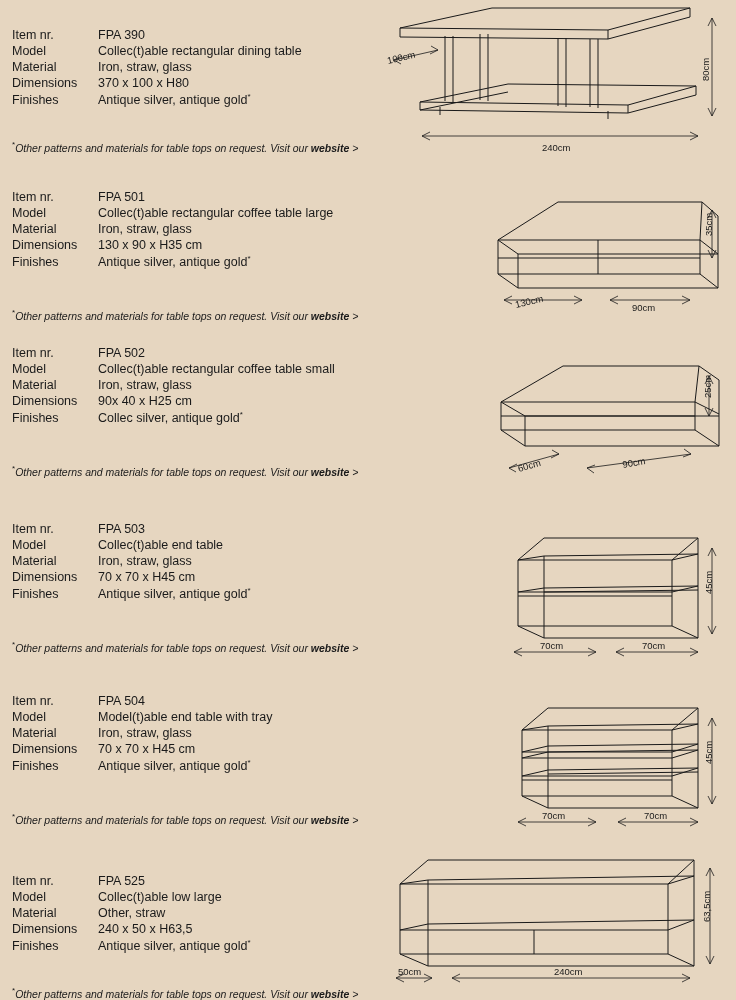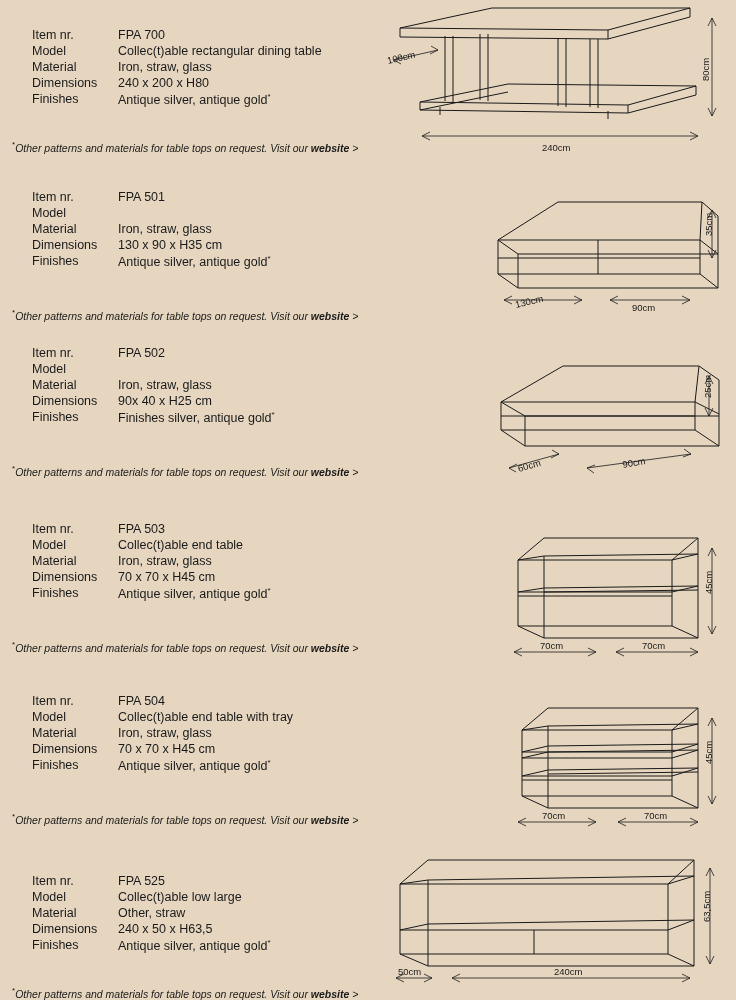--- a/index.html
+++ b/index.html
@@ -26,23 +26,22 @@
     width: 736px;
   }
   .spec {
     position: absolute;
     left: 12px;
     top: 0;
     width: 390px;
   }
   .spec-row {
     display: flex;
-    align-items: flex-start;
+    align-items: flex-end;
     margin-bottom: 2px;
-    margin-left: 20px;
   }
   .spec-label {
     width: 86px;
     flex: 0 0 86px;
     font-size: 12.5px;
     color: #1a1a1a;
   }
   .spec-value {
     font-size: 12.5px;
     color: #1a1a1a;
@@ -82,33 +81,33 @@
 </style>
 </head>
 <body>
 
 <div class="page">
 
   <div class="product" style="top:28px;">
     <div class="spec">
       <div class="spec-row">
         <div class="spec-label">Item nr.</div>
-        <div class="spec-value">FPA 700</div>
+        <div class="spec-value">FPA 390</div>
       </div>
       <div class="spec-row">
         <div class="spec-label">Model</div>
         <div class="spec-value">Collec(t)able rectangular dining table</div>
       </div>
       <div class="spec-row">
         <div class="spec-label">Material</div>
         <div class="spec-value">Iron, straw, glass</div>
       </div>
       <div class="spec-row">
         <div class="spec-label">Dimensions</div>
-        <div class="spec-value">240 x 200 x  H80</div>
+        <div class="spec-value">370 x 100 x  H80</div>
       </div>
       <div class="spec-row">
         <div class="spec-label">Finishes</div>
         <div class="spec-value"><span>Antique silver, </span><span class="b">antique gold</span><span class="sup">*</span></div>
       </div>
     </div>
 
     <div class="footnote" style="top:112px;"><span class="star">*</span><span>Other patterns and materials for table tops on request. Visit our </span><span class="site">website</span><span> &gt;</span></div>
 
     <div class="drawing" style="left:380px; top:-22px;">
@@ -154,20 +153,21 @@
   </div>
 
   <div class="product" style="top:190px;">
     <div class="spec">
       <div class="spec-row">
         <div class="spec-label">Item nr.</div>
         <div class="spec-value">FPA 501</div>
       </div>
       <div class="spec-row">
         <div class="spec-label">Model</div>
+        <div class="spec-value">Collec(t)able rectangular coffee table large</div>
       </div>
       <div class="spec-row">
         <div class="spec-label">Material</div>
         <div class="spec-value">Iron, straw, glass</div>
       </div>
       <div class="spec-row">
         <div class="spec-label">Dimensions</div>
         <div class="spec-value">130 x 90 x H35 cm</div>
       </div>
       <div class="spec-row">
@@ -211,32 +211,33 @@
   </div>
 
   <div class="product" style="top:346px;">
     <div class="spec">
       <div class="spec-row">
         <div class="spec-label">Item nr.</div>
         <div class="spec-value">FPA 502</div>
       </div>
       <div class="spec-row">
         <div class="spec-label">Model</div>
+        <div class="spec-value">Collec(t)able rectangular coffee table small</div>
       </div>
       <div class="spec-row">
         <div class="spec-label">Material</div>
         <div class="spec-value">Iron, straw, glass</div>
       </div>
       <div class="spec-row">
         <div class="spec-label">Dimensions</div>
         <div class="spec-value">90x 40 x H25 cm</div>
       </div>
       <div class="spec-row">
         <div class="spec-label">Finishes</div>
-        <div class="spec-value"><span class="b">Finishes silver</span><span>, antique gold</span><span class="sup">*</span></div>
+        <div class="spec-value"><span class="b">Collec silver</span><span>, antique gold</span><span class="sup">*</span></div>
       </div>
     </div>
 
     <div class="footnote" style="top:118px;"><span class="star">*</span><span>Other patterns and materials for table tops on request. Visit our </span><span class="site">website</span><span> &gt;</span></div>
 
     <div class="drawing" style="left:495px; top:12px;">
       <svg width="232" height="130" viewBox="0 0 232 130">
 
         <path class="ln" d="M6 44 L68 8 L204 8 L200 44 Z"></path>
         <path class="ln" d="M6 44 L6 72 L200 72 L200 44"></path>
@@ -327,21 +328,21 @@
   </div>
 
   <div class="product" style="top:694px;">
     <div class="spec">
       <div class="spec-row">
         <div class="spec-label">Item nr.</div>
         <div class="spec-value">FPA 504</div>
       </div>
       <div class="spec-row">
         <div class="spec-label">Model</div>
-        <div class="spec-value">Collec(t)able end table with tray</div>
+        <div class="spec-value">Model(t)able end table with tray</div>
       </div>
       <div class="spec-row">
         <div class="spec-label">Material</div>
         <div class="spec-value">Iron, straw, glass</div>
       </div>
       <div class="spec-row">
         <div class="spec-label">Dimensions</div>
         <div class="spec-value">70 x 70 x H45 cm</div>
       </div>
       <div class="spec-row">

